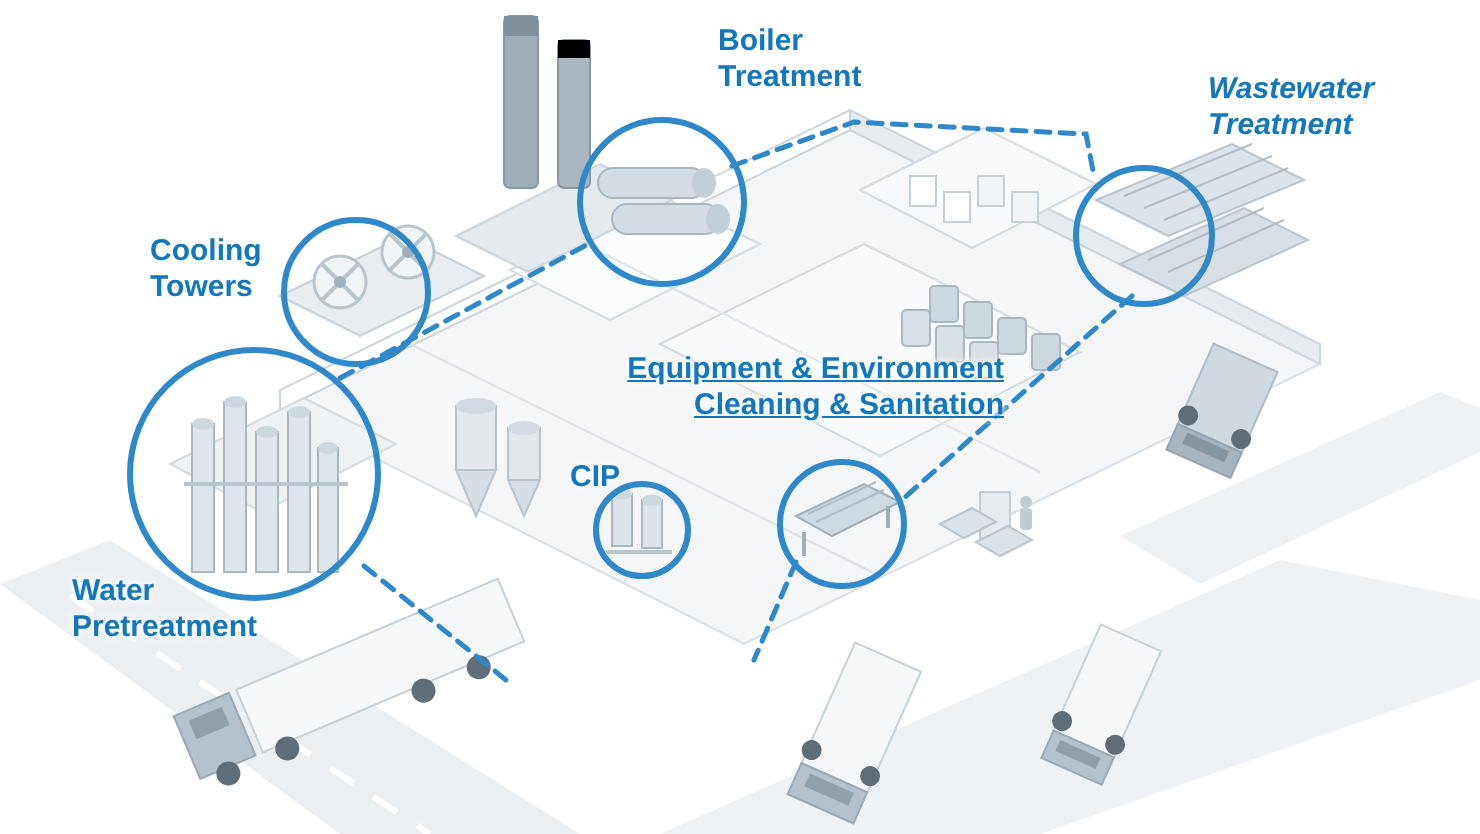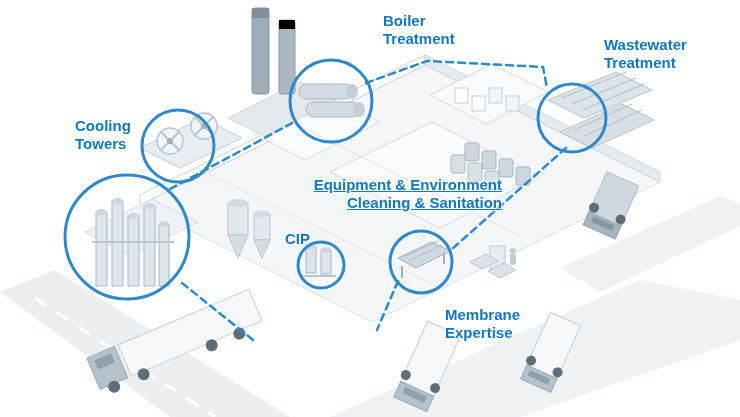--- a/index.html
+++ b/index.html
@@ -207,33 +207,33 @@
     <g stroke="#2f88ca" stroke-width="3" fill="none">
       <circle cx="178" cy="146" r="36"></circle>
       <circle cx="331" cy="101" r="41"></circle>
       <circle cx="572" cy="118" r="34"></circle>
       <circle cx="127" cy="237" r="62"></circle>
       <circle cx="321" cy="265" r="23"></circle>
       <circle cx="421" cy="262" r="31"></circle>
     </g>
   </svg>
 
-  <div class="label" style="left:383px;top:12px;">Boiler
+  <div class="label" style="left:359px;top:12px;">Boiler
 Treatment</div>
 
-  <div class="label" style="left:604px;top:36px;">Wastewater
+  <div class="label" style="left:604px;top:36px;font-style:italic;">Wastewater
 Treatment</div>
 
   <div class="label" style="left:75px;top:117px;">Cooling
 Towers</div>
 
   <div class="label center" style="left:262px;top:176px;width:240px;">Equipment &amp; Environment
 Cleaning &amp; Sanitation</div>
 
   <div class="label" style="left:285px;top:230px;text-align:right;">CIP</div>
 
 
-
-  <div class="label" style="left:445px;top:306px;">Membrane
-Expertise</div>
+  <div class="label" style="left:36px;top:287px;">Water
+Pretreatment</div>
+
 
 
 </div>
 
 </body></html>

